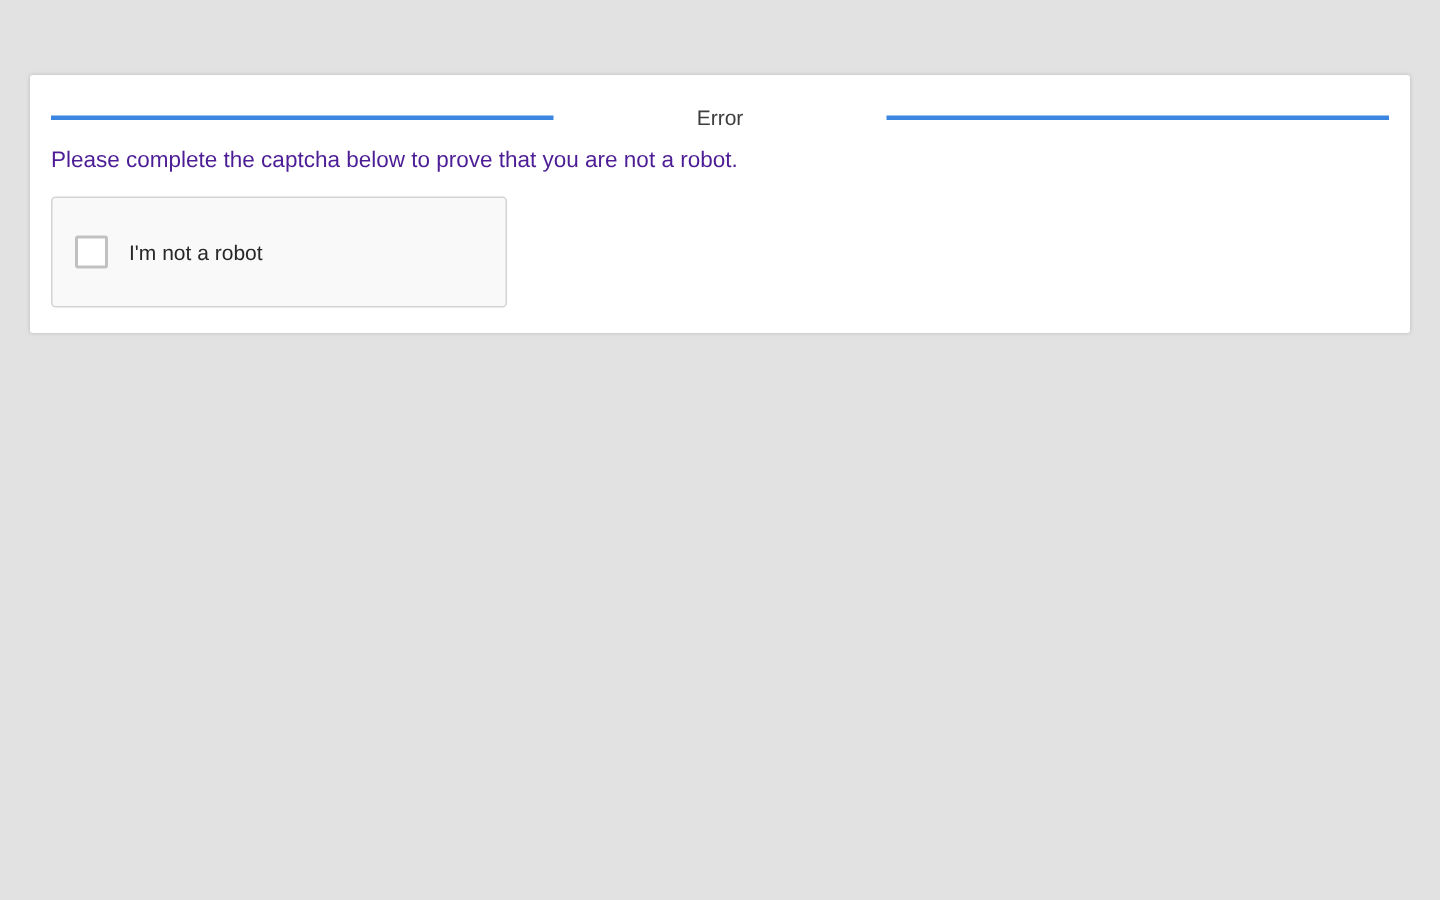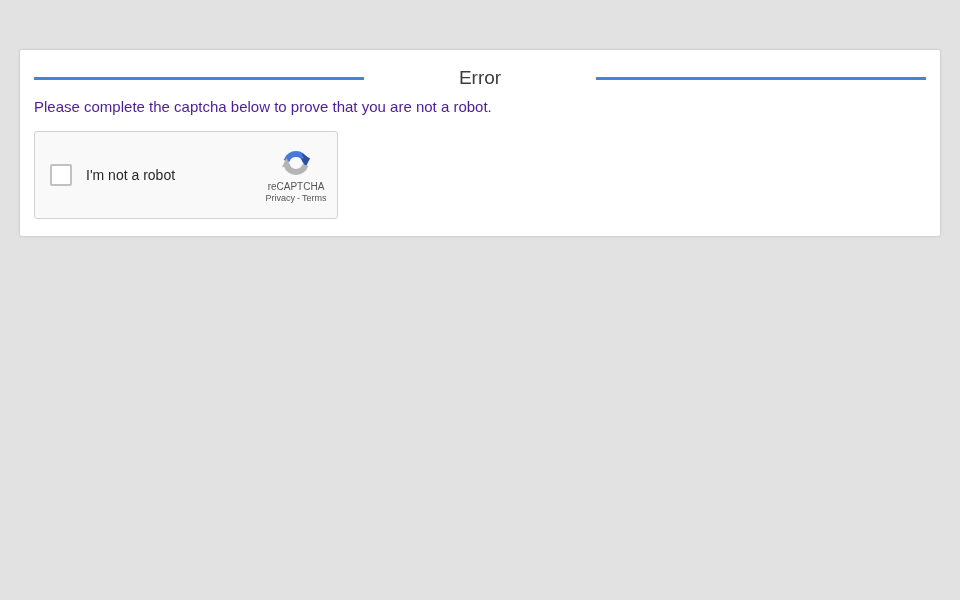--- a/index.html
+++ b/index.html
@@ -22,37 +22,37 @@
     align-items: center;
     height: 24px;
   }
   .divider-line {
     flex: 1;
     height: 3px;
     background: var(--accent, #3b86e0);
   }
   .card-title {
     padding: 0 95px;
-    font-size: 19px;
+    font-size: 14px;
     font-weight: 400;
     color: #3d3d3d;
     line-height: 24px;
     white-space: nowrap;
   }
   .card-message {
     margin-top: 8px;
     font-size: 15px;
     line-height: 18px;
     color: #4c1d95;
   }
   
   .recaptcha {
     margin-top: 15px;
     width: 304px;
-    height: 88px;
+    height: 74px;
     background: #f9f9f9;
     border: 1px solid #d3d3d3;
     border-radius: 3px;
     display: flex;
     align-items: center;
     padding: 0 8px 0 15px;
     color: #282727;
     user-select: none;
   }
   .rc-checkbox {
@@ -110,26 +110,15 @@
     <h1 class="card-title">Error</h1>
     <span class="divider-line"></span>
   </div>
 
   <p class="card-message">Please complete the captcha below to prove that you are not a robot.</p>
 
   <div class="recaptcha">
     <span class="rc-checkbox" role="checkbox" aria-checked="false"></span>
     <span class="rc-label">I'm not a robot</span>
 
-    <div class="rc-brand">
-      <svg class="rc-logo" viewBox="0 0 64 64" width="32" height="32" aria-hidden="true">
-        <path d="M13 28 A 20 20 0 0 1 51 28" fill="none" stroke="#4878d8" stroke-width="12"></path>
-        <polygon points="42,23 60,23 51,41" fill="#2c4f9e"></polygon>
-        <polygon points="43,12 60,23 51,30" fill="#2c4f9e"></polygon>
-        <path d="M51 36 A 20 20 0 0 1 13 36" fill="none" stroke="#b4b4b4" stroke-width="12"></path>
-        <polygon points="4,40 22,40 13,22" fill="#b4b4b4"></polygon>
-      </svg>
-      <span class="rc-brand-text">reCAPTCHA</span>
-      <span class="rc-links"><a>Privacy</a><span class="sep">-</span><a>Terms</a></span>
-    </div>
   </div>
 
 </div>
 
 </body></html>

